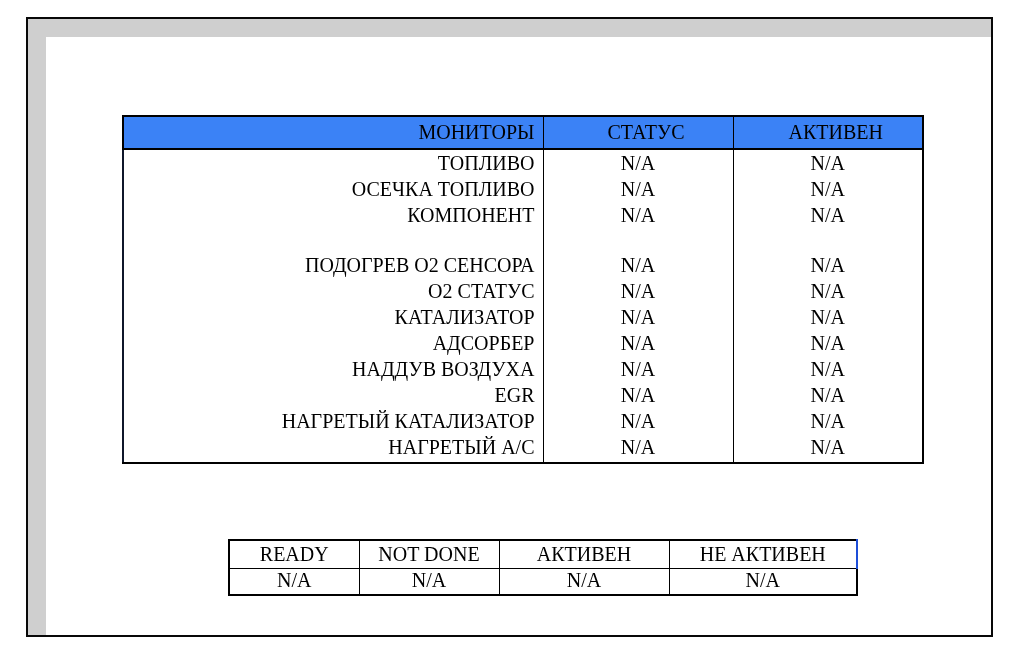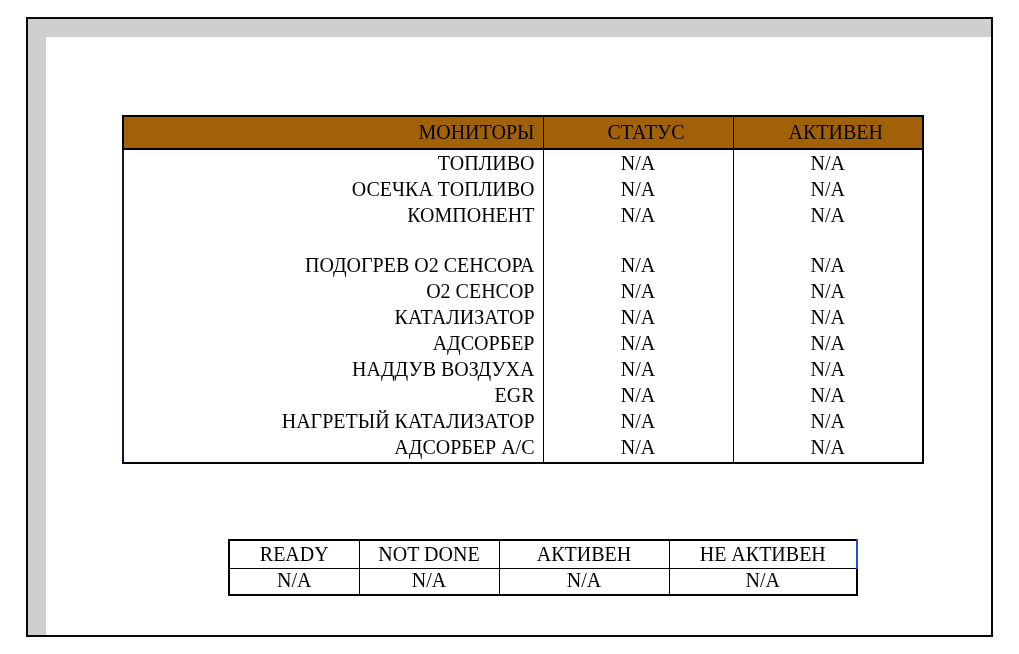--- a/index.html
+++ b/index.html
@@ -50,21 +50,21 @@
   .monitors-table col.c3 { width: 190px; }
 
   .monitors-table th {
     font-weight: normal;
     text-align: center;
     padding: 4px 8px 4px 24px;
     border-top: 2px solid #000;
     border-bottom: 2px solid #000;
     border-left: 1px solid #000;
     border-right: 1px solid #000;
-    background: #a16207;
+    background: #3b82f6;
   }
   .monitors-table th:first-child { text-align: right; border-left: 2px solid #000; }
   .monitors-table th:last-child  { border-right: 2px solid #000; }
 
   .monitors-table td {
     padding: 0px 8px 0px 8px;
     line-height: 26px;
     border-left: 1px solid #000;
     border-right: 1px solid #000;
     text-align: center;
@@ -158,21 +158,21 @@
           <td></td>
           <td></td>
         </tr>
 
         <tr>
           <td>ПОДОГРЕВ О2 СЕНСОРА</td>
           <td>N/A</td>
           <td>N/A</td>
         </tr>
         <tr>
-          <td>О2 СЕНСОР</td>
+          <td>О2 СТАТУС</td>
           <td>N/A</td>
           <td>N/A</td>
         </tr>
         <tr>
           <td>КАТАЛИЗАТОР</td>
           <td>N/A</td>
           <td>N/A</td>
         </tr>
         <tr>
           <td>АДСОРБЕР</td>
@@ -188,21 +188,21 @@
           <td>EGR</td>
           <td>N/A</td>
           <td>N/A</td>
         </tr>
         <tr>
           <td>НАГРЕТЫЙ КАТАЛИЗАТОР</td>
           <td>N/A</td>
           <td>N/A</td>
         </tr>
         <tr class="last-row">
-          <td>АДСОРБЕР А/С</td>
+          <td>НАГРЕТЫЙ А/С</td>
           <td>N/A</td>
           <td>N/A</td>
         </tr>
       </tbody>
     </table>
 
     <table class="summary-table">
       <colgroup>
         <col class="s1">
           <col class="s2">

